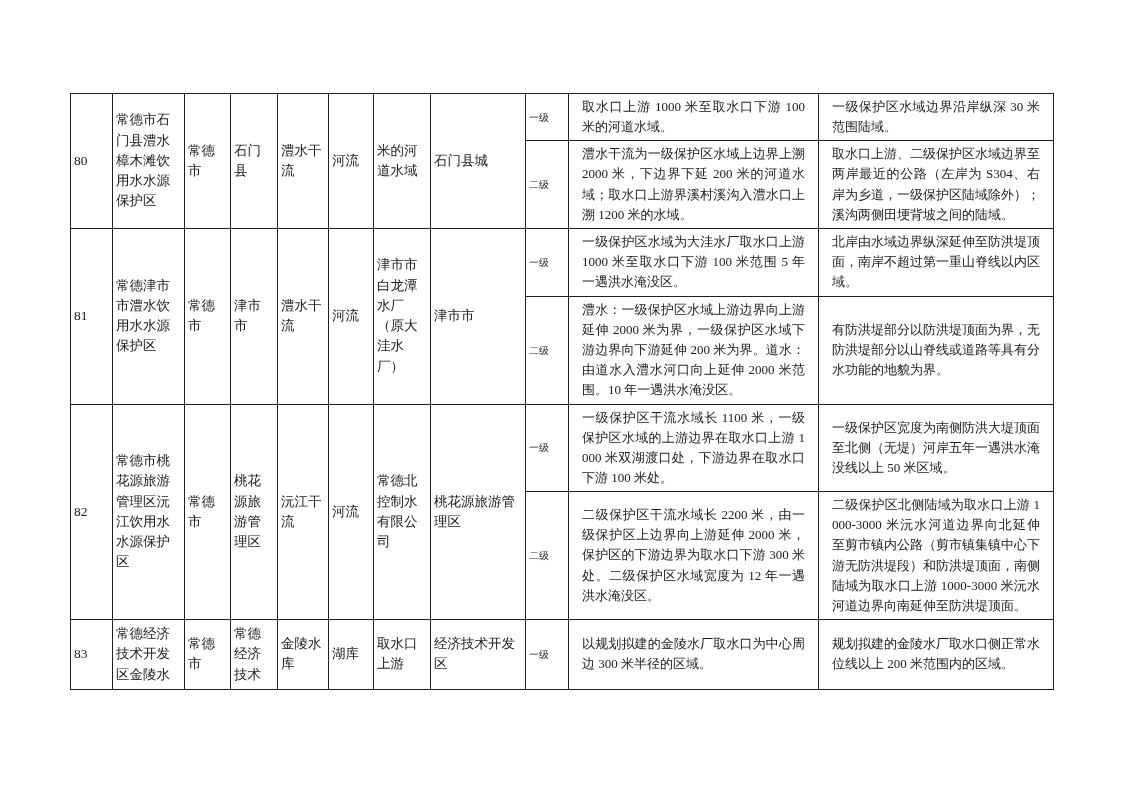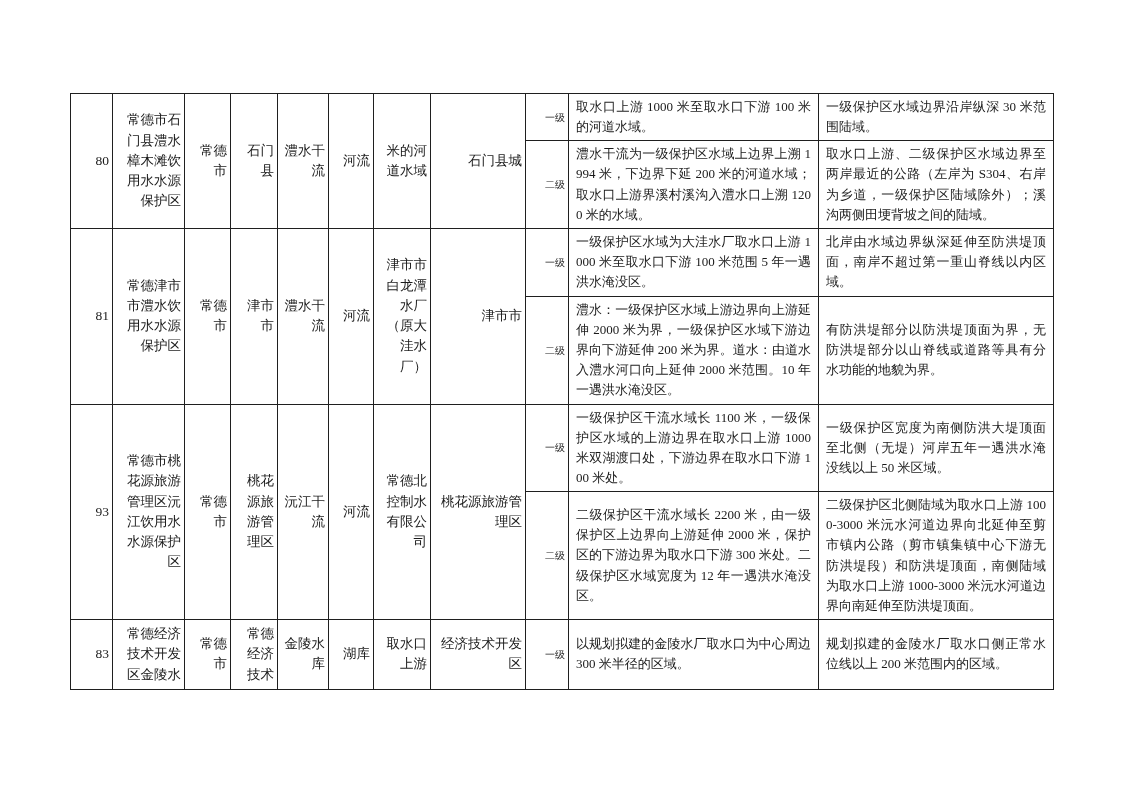--- a/index.html
+++ b/index.html
@@ -16,32 +16,32 @@
   table.tbl {
     position: absolute;
     left: 70px;
     top: 93px;
     width: 983px;
     border-collapse: collapse;
     table-layout: fixed;
   }
   table.tbl td {
     border: 1px solid #1f1f1f;
-    text-align: right;
+    text-align: left;
     vertical-align: middle;
     font-size: 13.5px;
     line-height: 1.5;
     padding: 2px 3px;
     word-break: break-all;
   }
   table.tbl td.desc {
     text-align: justify;
     font-size: 13px;
     line-height: 1.55;
-    padding: 3px 7px;
+    padding: 3px 13px;
   }
   table.tbl td.lvl { font-size: 10px; }
   tr.h44  { height: 44px; }
   tr.h83  { height: 83px; }
   tr.h68  { height: 68px; }
   tr.h107 { height: 107px; }
   tr.h85  { height: 85px; }
   tr.h120 { height: 120px; }
   tr.h70  { height: 70px; }
   .pagenum {
@@ -84,21 +84,21 @@
         <td rowspan="2">河流</td>
         <td rowspan="2">米的河道水域</td>
         <td rowspan="2">石门县城</td>
         <td class="lvl">一级</td>
         <td class="desc">取水口上游 1000 米至取水口下游 100 米的河道水域。</td>
         <td class="desc">一级保护区水域边界沿岸纵深 30 米范围陆域。</td>
       </tr>
 
       <tr class="h83">
         <td class="lvl">二级</td>
-        <td class="desc">澧水干流为一级保护区水域上边界上溯 1994 米，下边界下延 200 米的河道水域；取水口上游界溪村溪沟入澧水口上溯 1200 米的水域。</td>
+        <td class="desc">澧水干流为一级保护区水域上边界上溯 2000 米，下边界下延 200 米的河道水域；取水口上游界溪村溪沟入澧水口上溯 1200 米的水域。</td>
         <td class="desc">取水口上游、二级保护区水域边界至两岸最近的公路（左岸为 S304、右岸为乡道，一级保护区陆域除外）；溪沟两侧田埂背坡之间的陆域。</td>
       </tr>
 
       <tr class="h68">
         <td rowspan="2">81</td>
         <td rowspan="2">常德津市市澧水饮用水水源保护区</td>
         <td rowspan="2">常德市</td>
         <td rowspan="2">津市市</td>
         <td rowspan="2">澧水干流</td>
         <td rowspan="2">河流</td>
@@ -109,21 +109,21 @@
         <td class="desc">北岸由水域边界纵深延伸至防洪堤顶面，南岸不超过第一重山脊线以内区域。</td>
       </tr>
 
       <tr class="h107">
         <td class="lvl">二级</td>
         <td class="desc">澧水：一级保护区水域上游边界向上游延伸 2000 米为界，一级保护区水域下游边界向下游延伸 200 米为界。道水：由道水入澧水河口向上延伸 2000 米范围。10 年一遇洪水淹没区。</td>
         <td class="desc">有防洪堤部分以防洪堤顶面为界，无防洪堤部分以山脊线或道路等具有分水功能的地貌为界。</td>
       </tr>
 
       <tr class="h85">
-        <td rowspan="2">93</td>
+        <td rowspan="2">82</td>
         <td rowspan="2">常德市桃花源旅游管理区沅江饮用水水源保护区</td>
         <td rowspan="2">常德市</td>
         <td rowspan="2">桃花源旅游管理区</td>
         <td rowspan="2">沅江干流</td>
         <td rowspan="2">河流</td>
         <td rowspan="2">常德北控制水有限公司</td>
         <td rowspan="2">桃花源旅游管理区</td>
         <td class="lvl">一级</td>
         <td class="desc">一级保护区干流水域长 1100 米，一级保护区水域的上游边界在取水口上游 1000 米双湖渡口处，下游边界在取水口下游 100 米处。</td>
         <td class="desc">一级保护区宽度为南侧防洪大堤顶面至北侧（无堤）河岸五年一遇洪水淹没线以上 50 米区域。</td>

